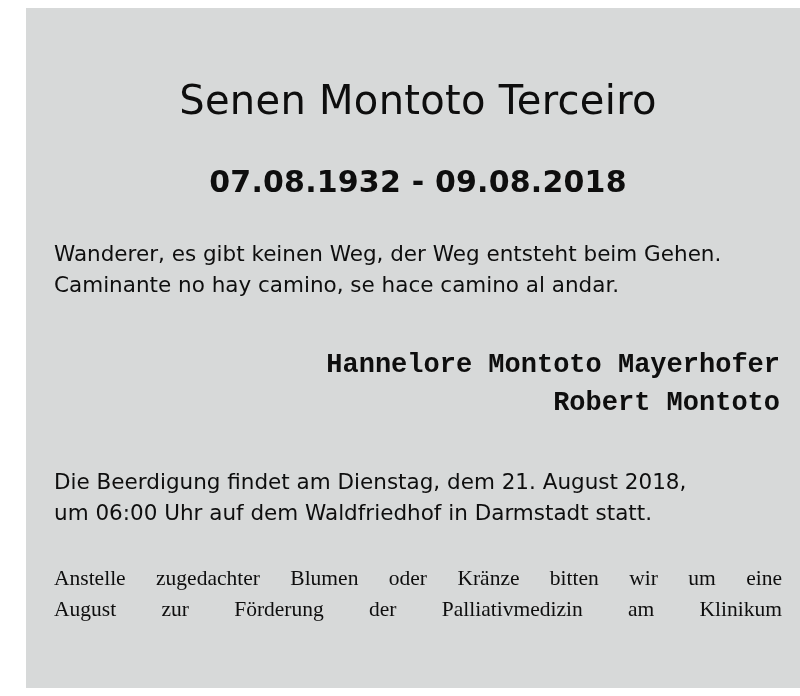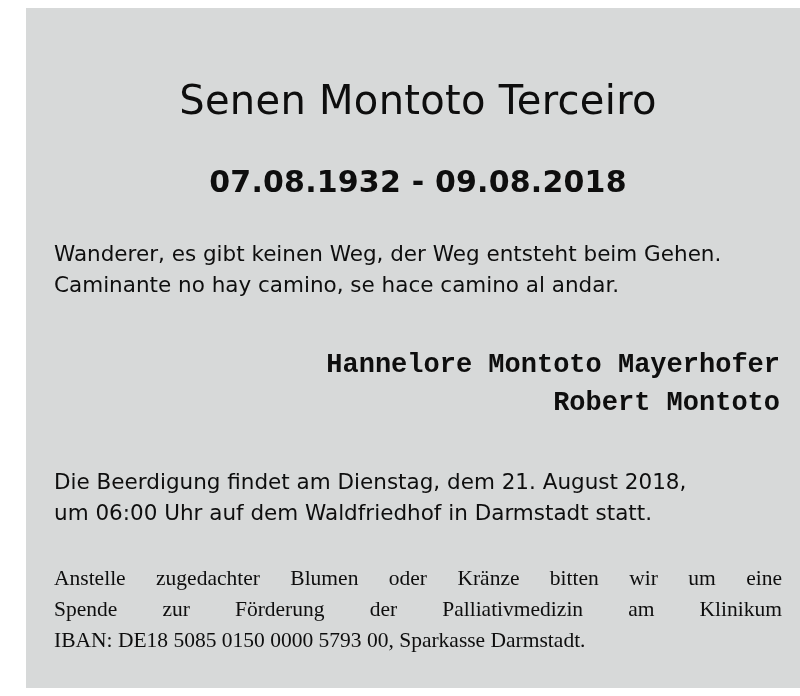--- a/index.html
+++ b/index.html
@@ -101,17 +101,16 @@
     <div>Robert Montoto</div>
   </div>
 
   <div class="funeral">
     <div>Die Beerdigung findet am Dienstag, dem 21. August 2018,</div>
     <div>um 06:00 Uhr auf dem Waldfriedhof in Darmstadt statt.</div>
   </div>
 
   <div class="donation">
     <div class="justified">Anstelle zugedachter Blumen oder Kränze bitten wir um eine</div>
-    <div class="justified">Spende zur Förderung der Palliativmedizin am Klinikum</div>
-    <div class="last-line">IBAN: DE18 5085 0150 0000 5793 00, Sparkasse Darmstadt.</div>
+    <div class="justified">August zur Förderung der Palliativmedizin am Klinikum</div>
   </div>
 
 </div>
 
 </body></html>

